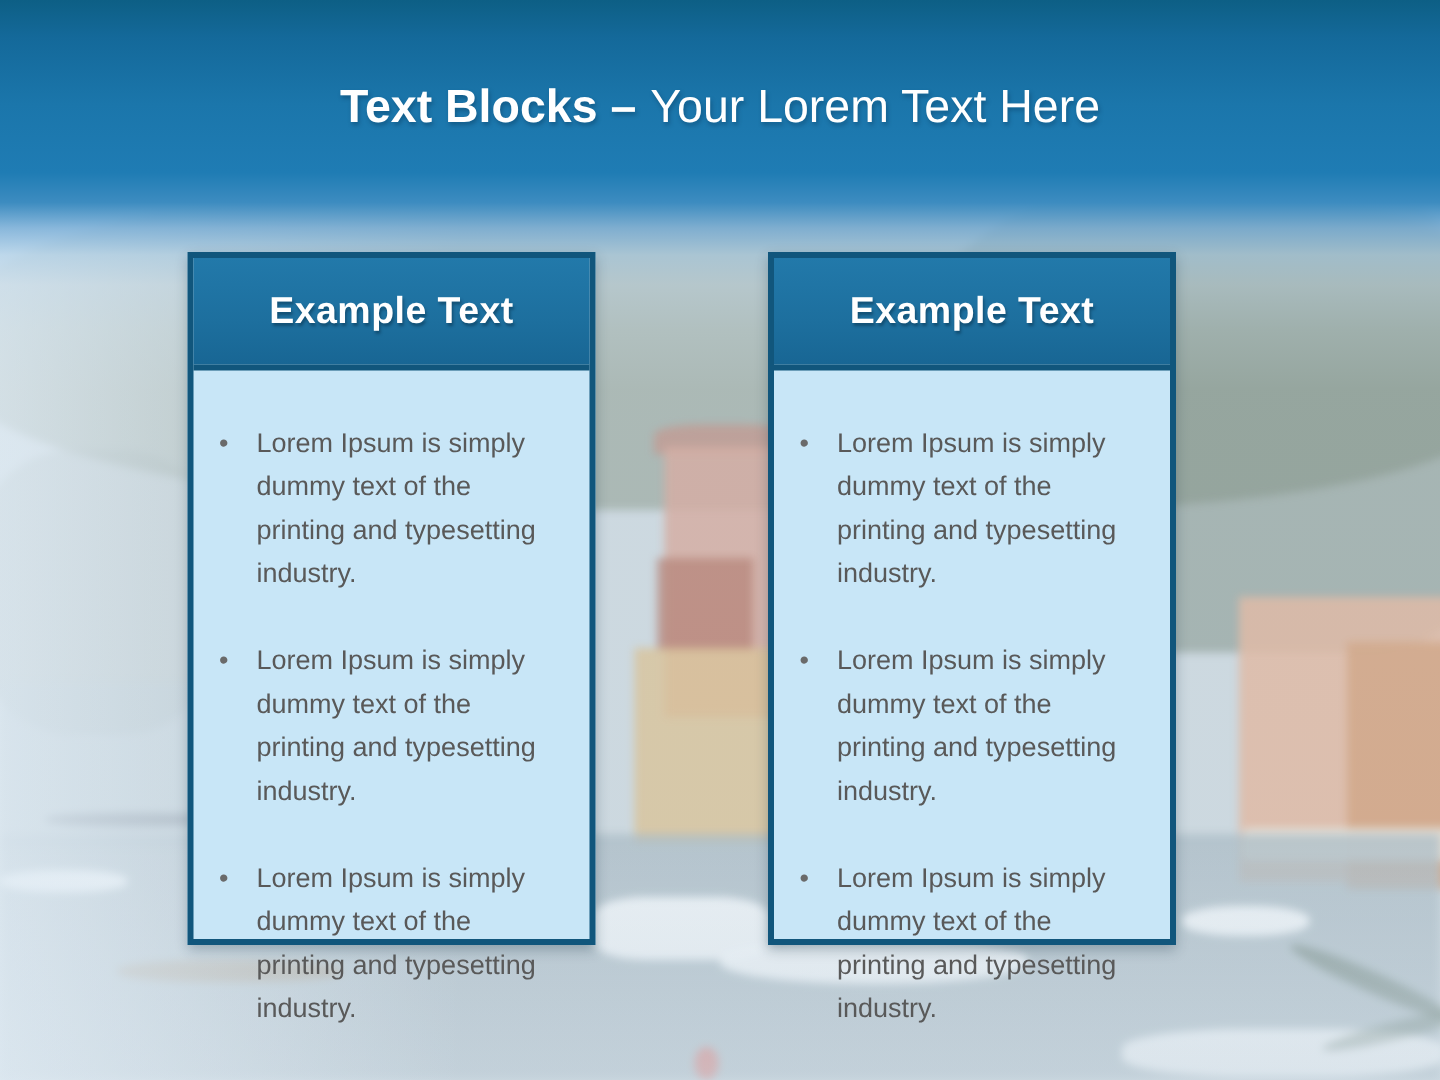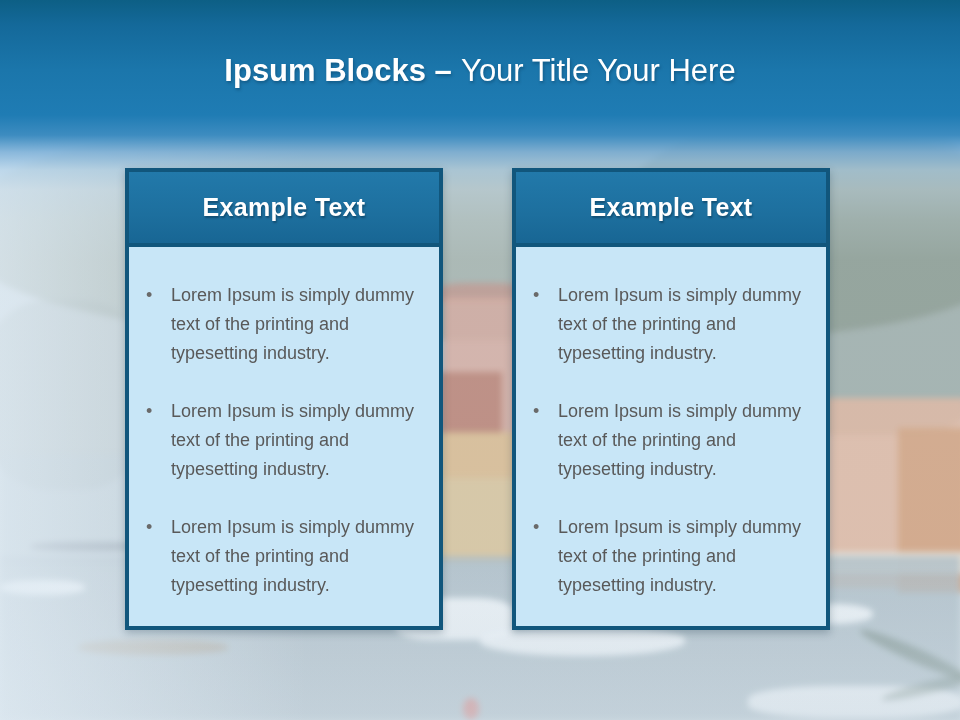--- a/index.html
+++ b/index.html
@@ -46,21 +46,21 @@
     linear-gradient(0deg, rgba(205,217,226,.55) 0%, rgba(205,217,226,0) 22%);}
 
   
   .title{position:absolute;left:0;top:52px;width:960px;text-align:center;
     color:var(--title-text,#ffffff);font-size:31px;line-height:38px;
     text-shadow:1px 2px 3px rgba(0,40,70,.35);}
   .title-bold{font-weight:bold;}
   .title-rest{font-weight:normal;margin-left:.3em;}
 
   
-  .block{position:absolute;top:168px;width:318px;height:462px;box-sizing:border-box;
+  .block{position:absolute;top:168px;width:272px;height:462px;box-sizing:border-box;
     border:4px solid var(--box-border,#11567c);
     background:var(--box-body-fill,#c8e6f7);
     box-shadow:0 3px 8px rgba(20,50,70,.28);}
   .block-left{left:125px;}
   .block-right{left:512px;}
   .block-header{height:71px;border-bottom:4px solid var(--box-border,#11567c);
     background:linear-gradient(180deg,#2279aa 0%,var(--box-header-fill,#1d6f9e) 60%,#186694 100%);
     color:#ffffff;font-weight:bold;font-size:25px;line-height:71px;text-align:center;
     letter-spacing:.3px;text-shadow:1px 2px 2px rgba(0,30,50,.4);}
   .block-body{padding:34px 20px 0 0;}
@@ -96,21 +96,21 @@
     <div class="shape boat boat-b6"></div>
     <div class="shape boat boat-b7"></div>
     <div class="shape boat boat-b8"></div>
     <div class="shape buoy"></div>
     <div class="shape palm1"></div>
     <div class="shape palm2"></div>
   </div>
   <div class="haze"></div>
 
   <div class="title">
-    <span class="title-bold">Ipsum Blocks –</span><span class="title-rest">Your Title Your Here</span>
+    <span class="title-bold">Text Blocks –</span><span class="title-rest">Your Lorem Text Here</span>
   </div>
 
   <div class="block block-left">
     <div class="block-header">Example Text</div>
     <div class="block-body">
       <ul>
         <li>Lorem Ipsum is simply dummy text of the printing and typesetting industry.</li>
         <li>Lorem Ipsum is simply dummy text of the printing and typesetting industry.</li>
         <li>Lorem Ipsum is simply dummy text of the printing and typesetting industry.</li>
       </ul>

